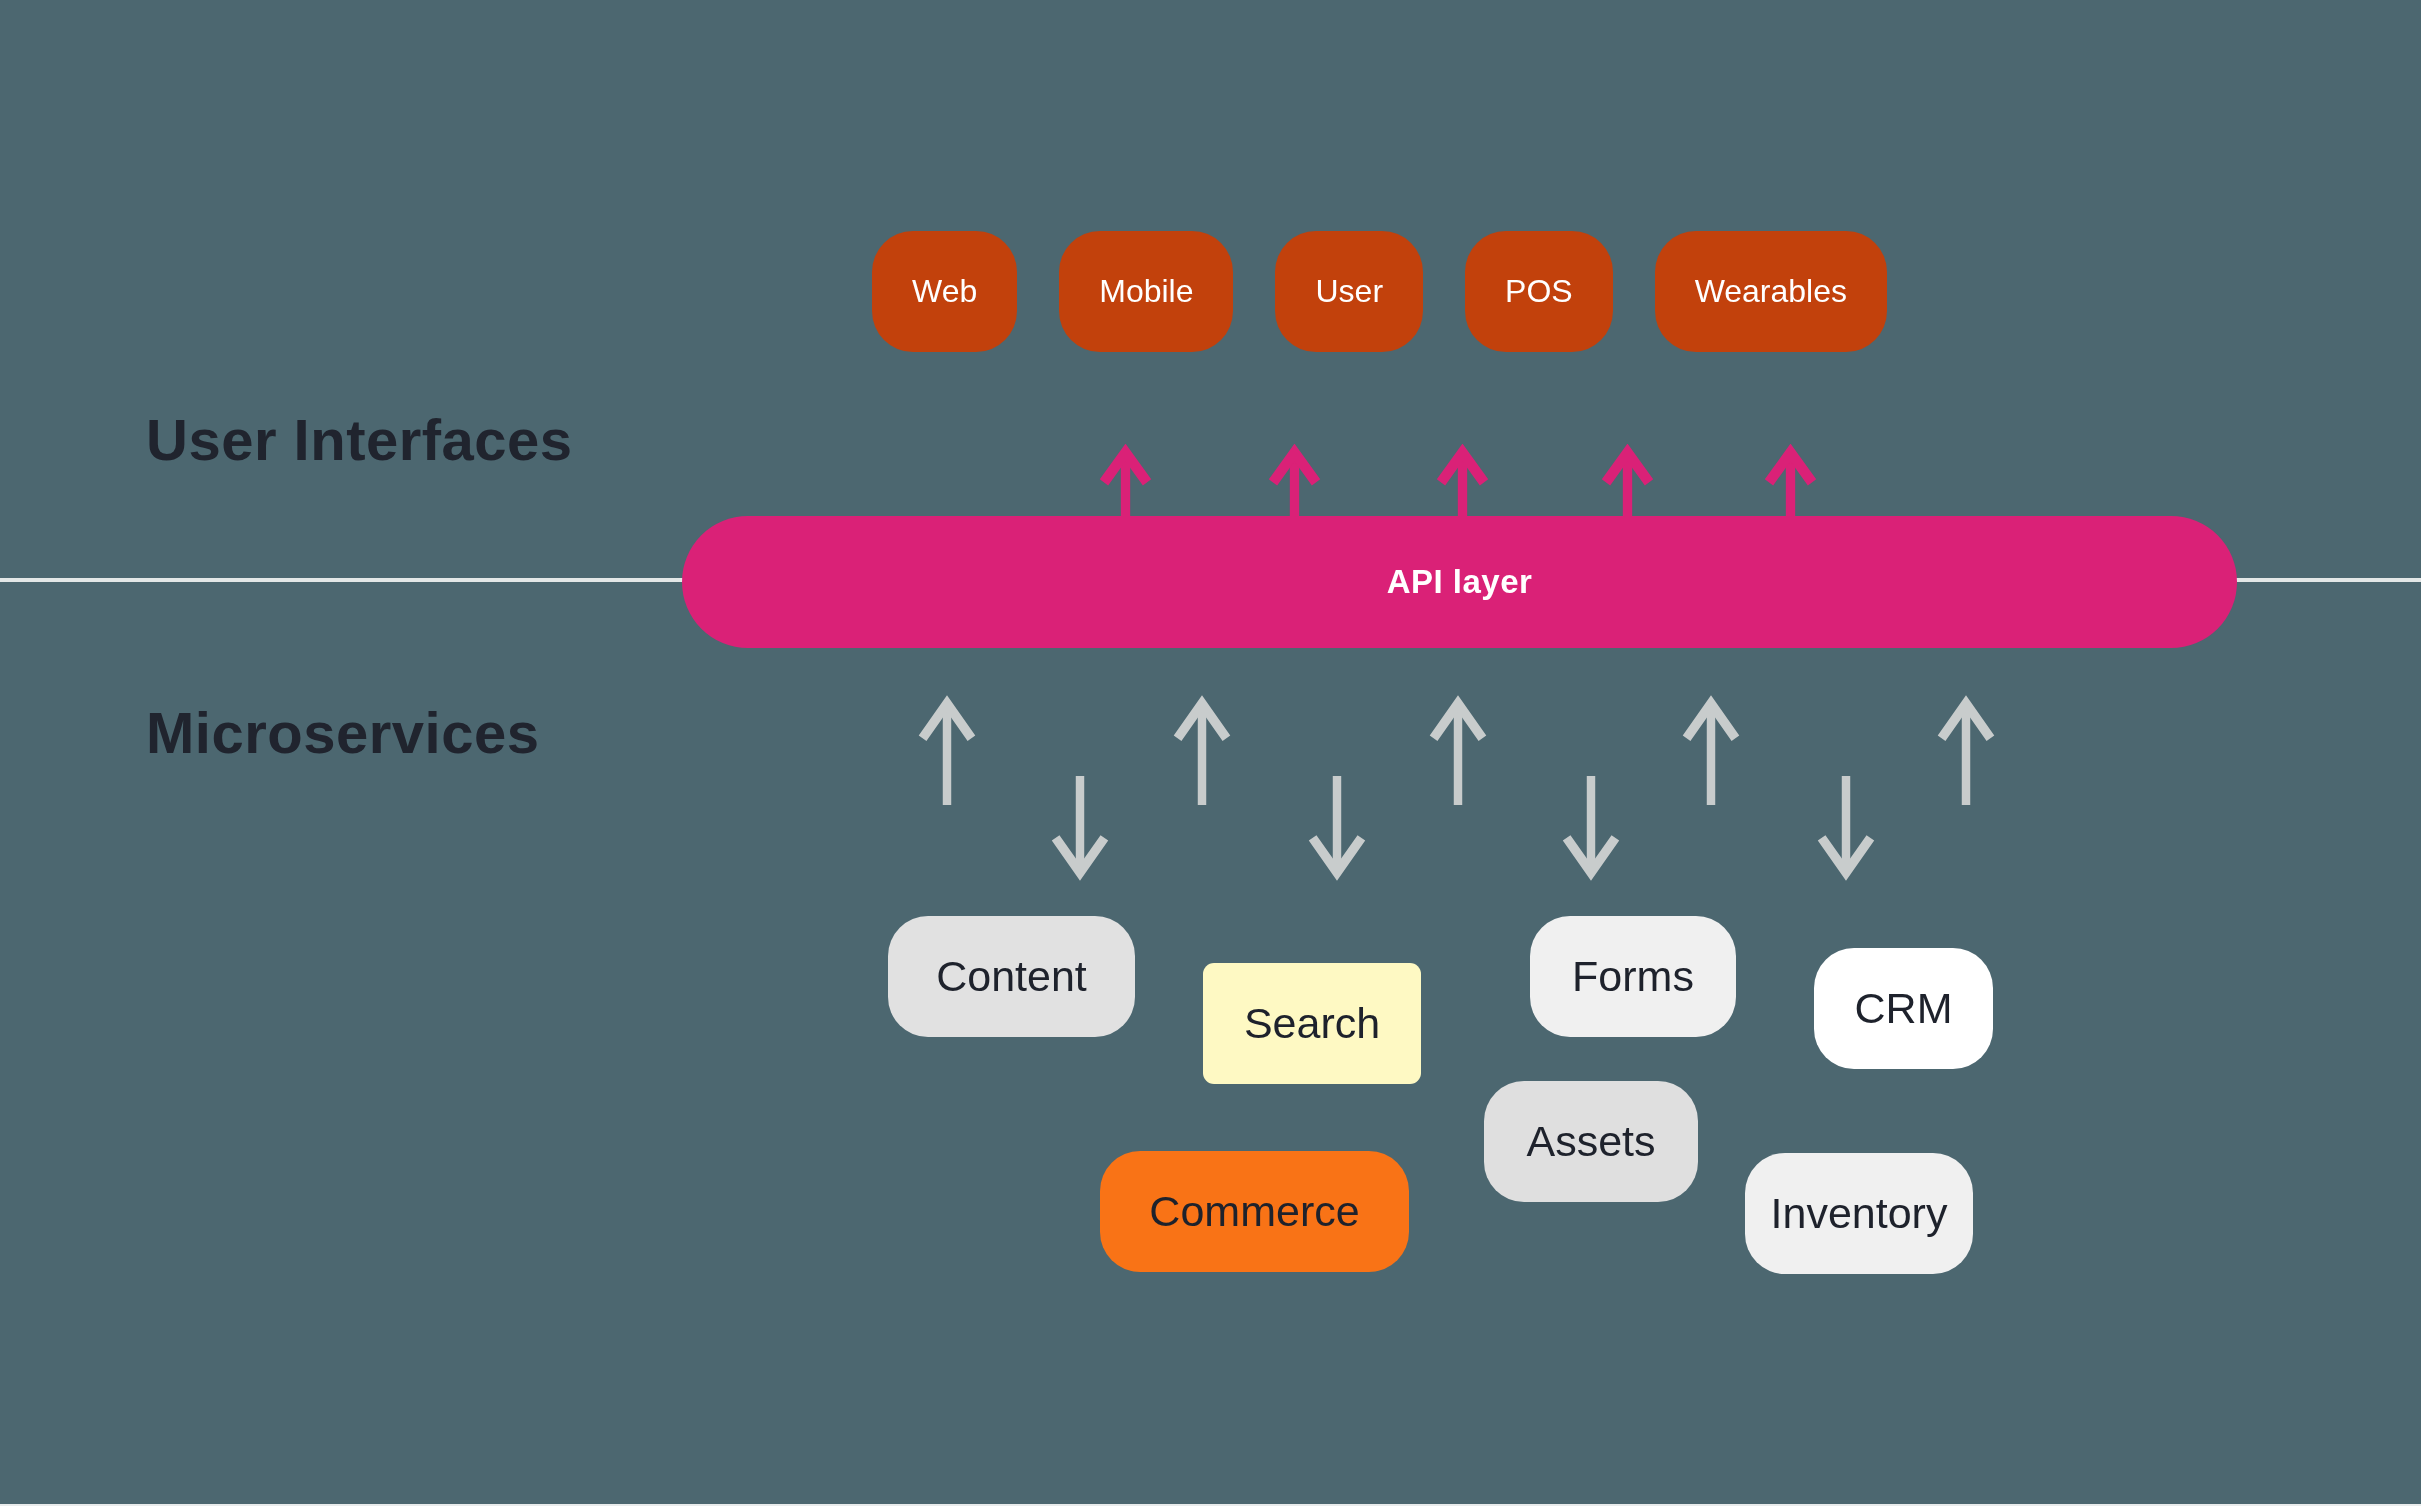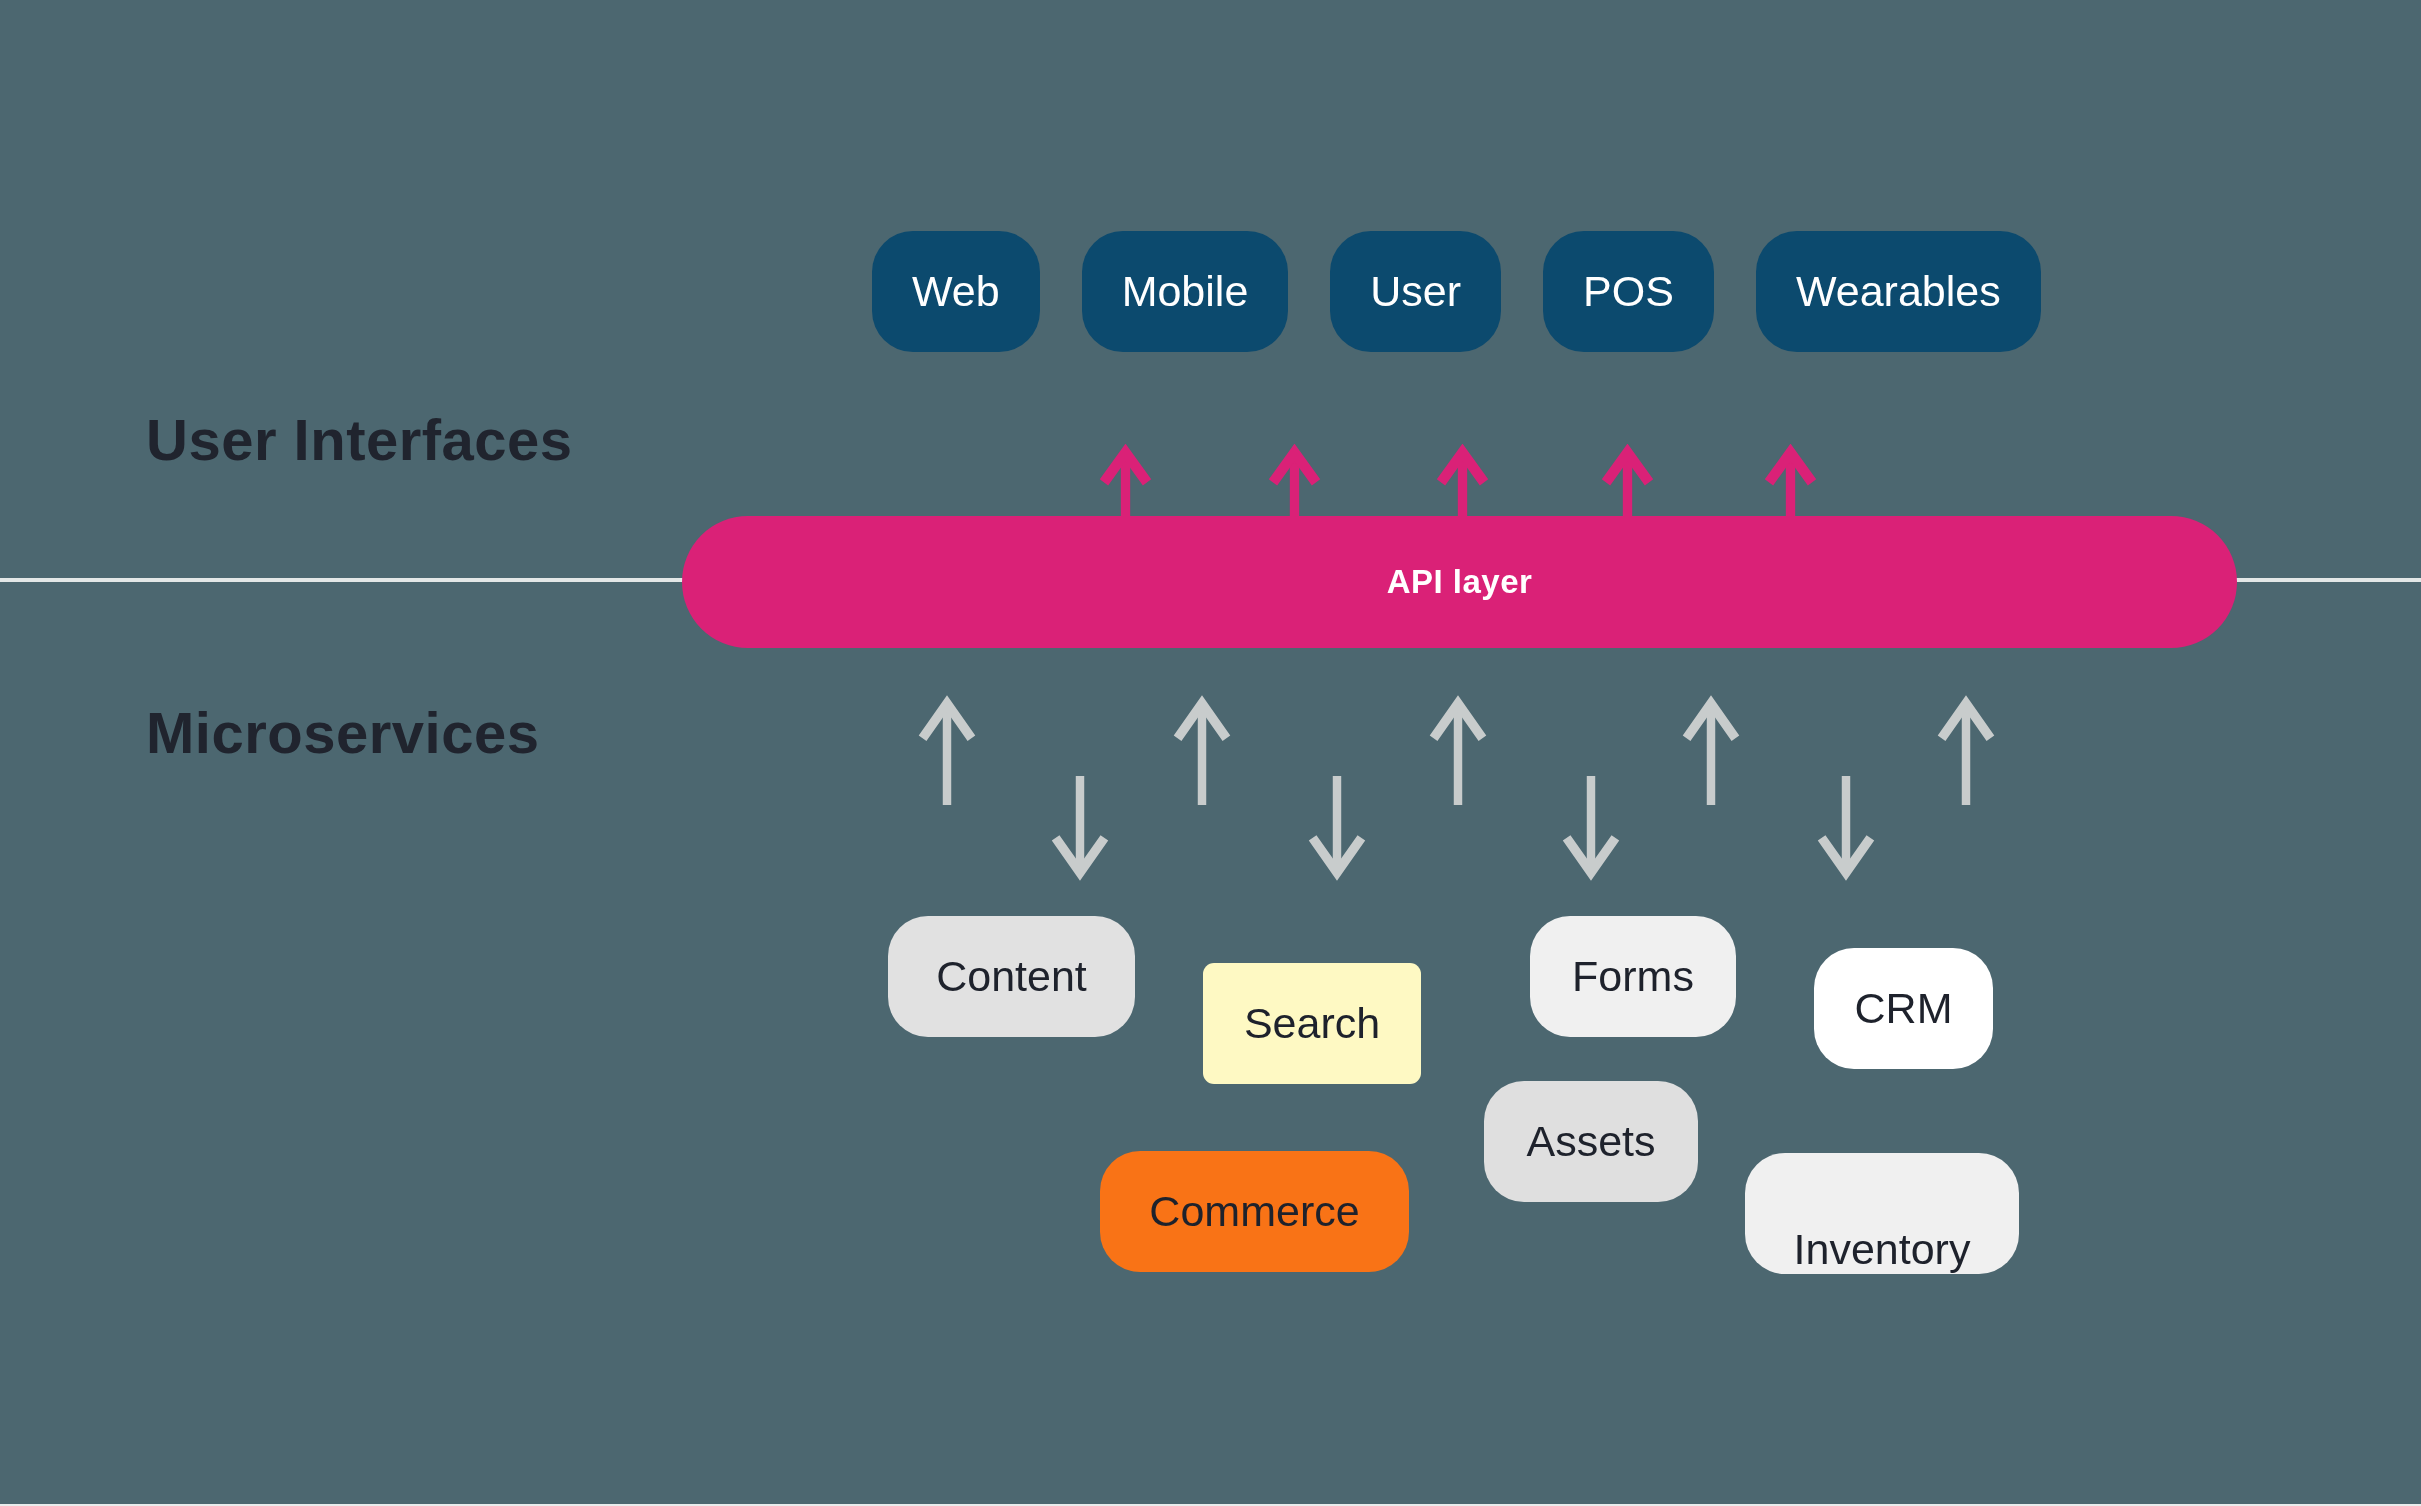--- a/index.html
+++ b/index.html
@@ -53,24 +53,24 @@
     position: absolute;
     left: 872px;
     top: 231px;
     display: flex;
     gap: 42px;
     z-index: 2;
   }
   .ui-pill {
     height: 121px;
     padding: 0 40px;
-    background: #0c4a6e;
+    background: #c2410c;
     color: #ffffff;
     border-radius: 41px;
-    font-size: 43px;
+    font-size: 32px;
     display: flex;
     align-items: center;
     justify-content: center;
     white-space: nowrap;
   }
 
   
   .api-bar {
     position: absolute;
     left: 682px;
@@ -114,21 +114,21 @@
     justify-content: center;
     z-index: 2;
     white-space: nowrap;
   }
   .ms-content   { left: 888px;  top: 916px;  width: 247px; background: #e1e1e1; }
   .ms-search    { left: 1203px; top: 963px; width: 218px; background: #fef9c3; border-radius: 11px; }
   .ms-forms     { left: 1530px; top: 916px;  width: 206px; background: #f0f0f0; }
   .ms-crm       { left: 1788px; top: 948px; width: 179px; background: #ffffff; margin-left: 26px; }
   .ms-assets    { left: 1484px; top: 1081px; width: 214px; background: #dfdfdf; }
   .ms-commerce  { left: 1092px; top: 1151px; width: 309px; background: #f97316; margin-left: 8px; }
-  .ms-inventory { left: 1745px; top: 1153px; width: 274px; background: #f0f0f0; align-items: flex-end; }
+  .ms-inventory { left: 1745px; top: 1153px; width: 228px; background: #f0f0f0; }
 </style>
 </head>
 <body>
 
 <div class="stage">
 
   <div class="divider-line"></div>
   <div class="bottom-edge-line"></div>
 
   <div class="section-label label-ui">User Interfaces</div>

